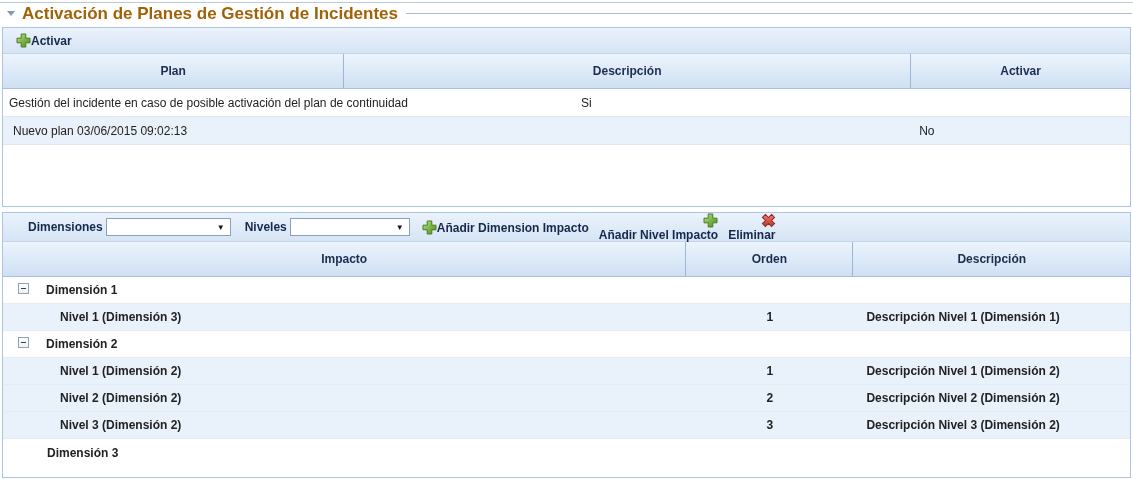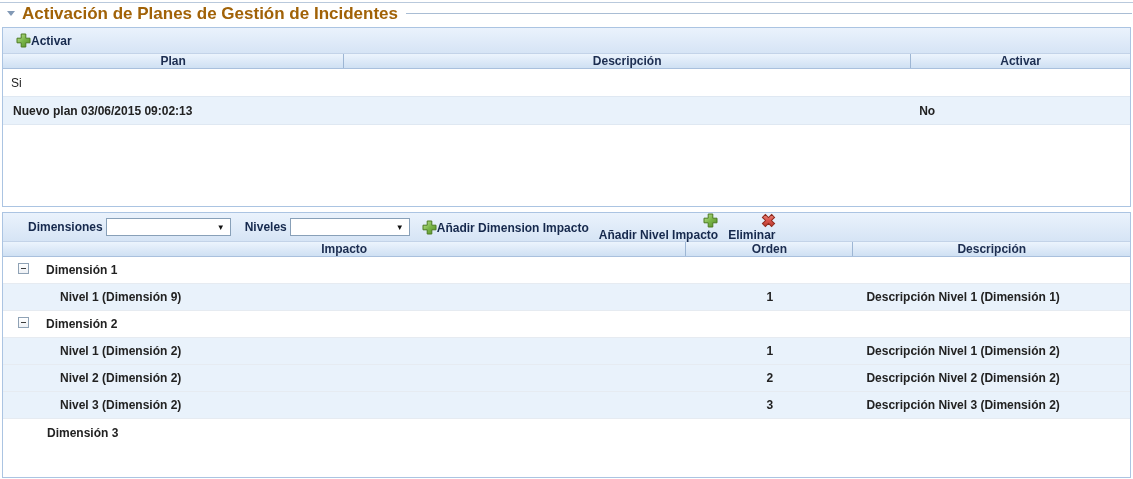--- a/index.html
+++ b/index.html
@@ -24,27 +24,27 @@
   .tb-label { font-weight:bold; color:#16294d; white-space:nowrap; }
   .icon { flex:none; display:block; }
 
   .select-box { width:125px; height:18px; background:#fff; border:1px solid #88a0b8; display:flex; align-items:center; cursor:pointer; margin-left:3px; }
   .select-value { flex:1; padding-left:3px; overflow:hidden; white-space:nowrap; }
   .select-arrow { font-size:8px; color:#111; padding-right:5px; }
 
   .grid-header { display:flex; background:linear-gradient(#ecf4fd,#cfe0f3); border-bottom:1px solid #a9c0dd; }
   .gh-cell { display:flex; align-items:center; justify-content:center; font-weight:bold; color:#1c2d50; border-right:1px solid #9db6d4; cursor:pointer; }
   .gh-cell:last-child { border-right:none; }
-  #grid1-header, #grid2-header { height:15px; }
+  #grid1-header, #grid2-header { height:35px; }
 
   .grid-row { display:flex; align-items:center; }
   .g1-row { height:28px; border-bottom:1px solid #dfe8f2; }
   .g2-row { height:27px; border-bottom:1px solid #e6ebf1; }
   .row-alt { background:#e9f2fb; }
-  .row-bold { font-weight:bold;justify-content:space-between; }
+  .row-bold { font-weight:normal;justify-content:space-between; }
 
   
   .c-plan  { width:343px; padding-left:10px; white-space:nowrap; overflow:hidden; }
   .c-desc1 { width:570px; padding-left:6px;  white-space:nowrap; overflow:hidden; }
   .c-act   { width:220px; padding-left:8px;  white-space:nowrap; overflow:hidden; }
   .h-plan  { width:343px; } .h-desc1 { width:570px; } .h-act { width:220px; }
 
   
   .c-nombre { width:687px; display:flex; overflow:hidden; }
   .c-orden  { width:168px; text-align:center; font-weight:bold; }
@@ -97,20 +97,21 @@
     </div>
   </div>
 
   <div class="grid-header" id="grid1-header">
     <div class="gh-cell h-plan">Plan</div>
     <div class="gh-cell h-desc1">Descripción</div>
     <div class="gh-cell h-act">Activar</div>
   </div>
 
   <div class="grid-row g1-row">
+    <div class="c-desc1">Gestión del incidente en caso de posible activación del plan de continuidad</div>
     <div class="c-act">Si</div>
   </div>
 
   <div class="grid-row g1-row row-alt row-bold">
     <div class="c-plan">Nuevo plan 03/06/2015 09:02:13</div>
     <div class="c-desc1"></div>
     <div class="c-act">No</div>
   </div>
 
 </div>
@@ -164,21 +165,21 @@
     <div class="c-nombre">
       <span class="tree-minus"></span>
       <span class="dim-label">Dimensión 1</span>
     </div>
     <div class="c-orden"></div>
     <div class="c-desc2"></div>
   </div>
 
   <div class="grid-row g2-row row-alt">
     <div class="c-nombre">
-      <span class="lvl-label">Nivel 1 (Dimensión 9)</span>
+      <span class="lvl-label">Nivel 1 (Dimensión 3)</span>
     </div>
     <div class="c-orden">1</div>
     <div class="c-desc2">Descripción Nivel 1 (Dimensión 1)</div>
   </div>
 
   <div class="grid-row g2-row">
     <div class="c-nombre">
       <span class="tree-minus"></span>
       <span class="dim-label">Dimensión 2</span>
     </div>

